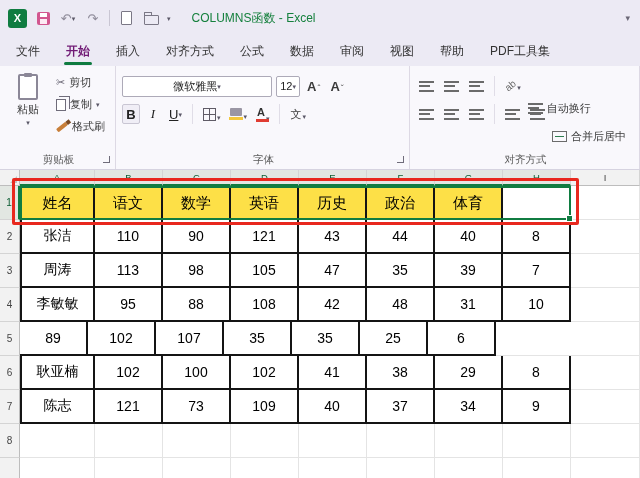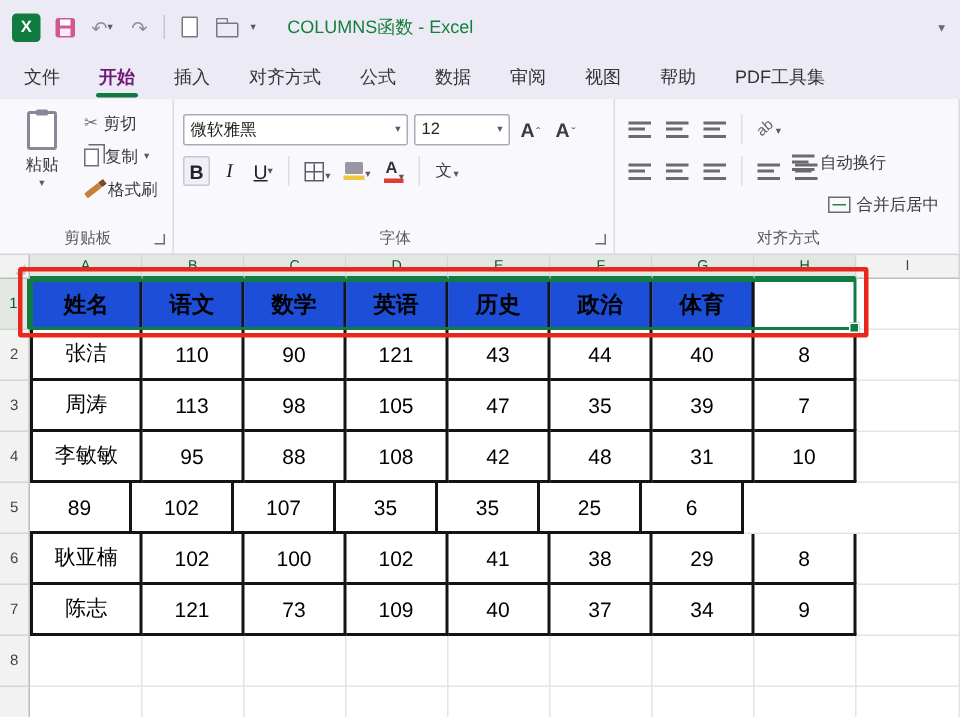--- a/index.html
+++ b/index.html
@@ -62,24 +62,24 @@
   .ic-copy { width:10px; height:12px; border:1.5px solid #6f6c7a; background:#fff; position:relative; }
   .ic-copy::before { content:''; position:absolute; top:-4px; left:2px; width:10px; height:12px;
     border:1.5px solid #6f6c7a; border-bottom:none; border-left:none; background:transparent; }
   .ic-brush { width:12px; height:4px; background:#c87f3a; border-radius:1px;
     transform:rotate(-38deg); position:relative; }
   .ic-brush::after { content:''; position:absolute; right:-4px; top:0; width:4px; height:4px; background:#7a4a24; }
 
   
   .frow { display:flex; align-items:center; gap:4px; height:28px; }
   .combo { height:21px; background:#fff; border:1px solid #adaab8; border-radius:2px;
-    display:flex; align-items:center; justify-content:space-between; padding:0 4px;
+    display:flex; align-items:center; justify-content:center; padding:0 4px;
     font-size:11px; color:#222; }
   .font-name { width:150px; }
-  .font-size { width:64px; }
+  .font-size { width:24px; }
   .ibtn { display:flex; align-items:flex-end; gap:1px; padding:2px 3px; color:#3b3b3b; }
   .az { font-size:13px; font-weight:bold; line-height:1; }
   .sup { font-size:9px; line-height:1; color:#555; }
   .tgl { min-width:18px; height:20px; display:flex; align-items:center; justify-content:center;
     font-size:13px; color:#222; padding:0 3px; }
   .bold-b { font-weight:bold; border:1px solid #c9c6d3; background:#f0eef6; border-radius:2px; }
   .ital { font-style:italic; font-family:"Liberation Serif", serif; }
   .unders span:first-child { text-decoration:underline; }
   .vsep { width:1px; height:20px; background:#e0dde7; margin:0 3px; }
   .ic-borders { width:13px; height:13px; border:1px solid #5f5b66; position:relative; }
@@ -116,21 +116,21 @@
   .grid-row { display:flex; height:34px; }
   .row-hdr { width:20px; display:flex; align-items:center; justify-content:center;
     font-size:10px; color:#444; background:#f2f2f2; border-right:1px solid #bdbdbd;
     border-bottom:1px solid #d4d4d4; }
   .row-hdr.sel { background:#e2e7e2; border-right:2px solid #107c41; color:#0c5c32; }
   .cell { display:flex; align-items:center; justify-content:center; font-size:14px; color:#000;
     border-right:1px solid #e4e4e4; border-bottom:1px solid #e4e4e4; overflow:hidden; }
   .cA { width:75px; } .cB,.cC,.cD,.cE,.cF,.cG,.cH { width:68px; } .cI { flex:1; }
   .tcell { border-right:2px solid #141414; border-bottom:2px solid #141414; }
   .tcell.first { border-left:2px solid #141414; }
-  .thead { background:#1d4ed8; font-weight:bold; font-size:15px; border-top:2px solid #141414; }
+  .thead { background:#fde047; font-weight:normal; font-size:15px; border-top:2px solid #141414; }
 
   .sel-border { position:absolute; left:20px; top:16px; width:551px; height:34px;
     border:2px solid #107c41; pointer-events:none; z-index:3; }
   .fill-handle { position:absolute; left:566px; top:45px; width:7px; height:7px;
     background:#107c41; border:1px solid #fff; z-index:4; }
   .red-annot { position:absolute; left:12px; top:8px; width:567px; height:47px;
     border:3px solid #e8281e; border-radius:2px; pointer-events:none; z-index:5; }
 </style>
 </head>
 <body>

